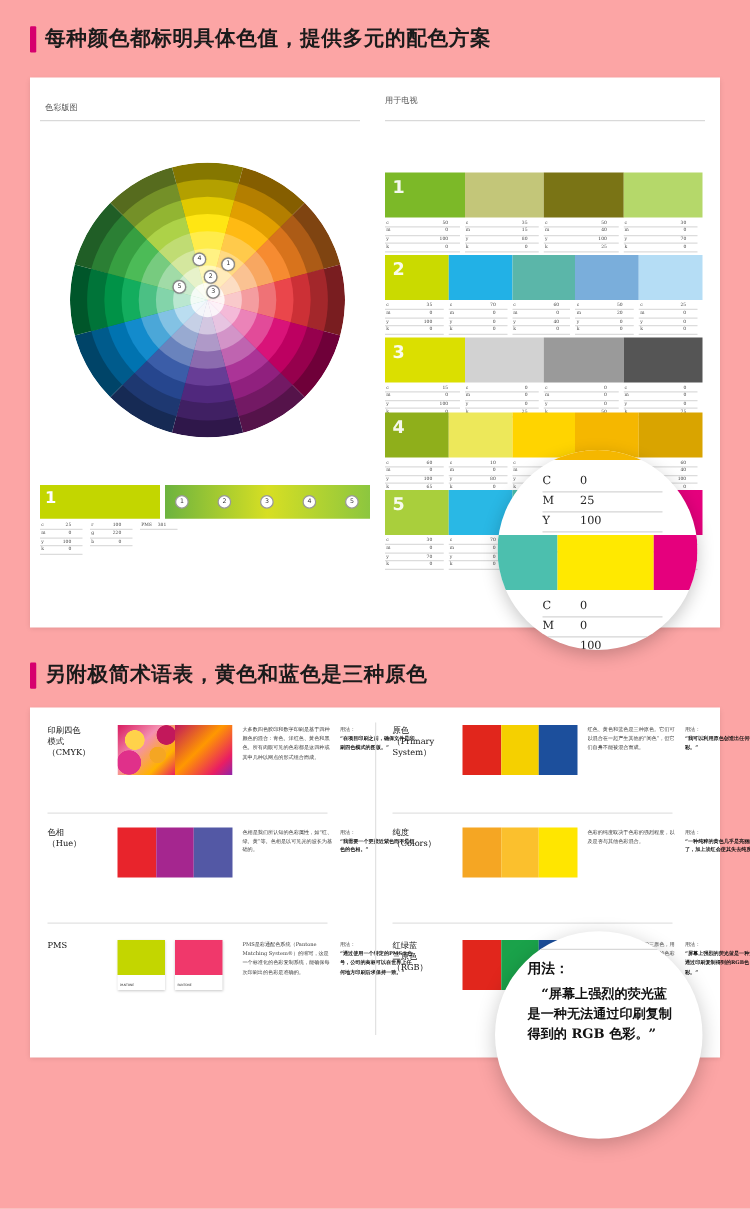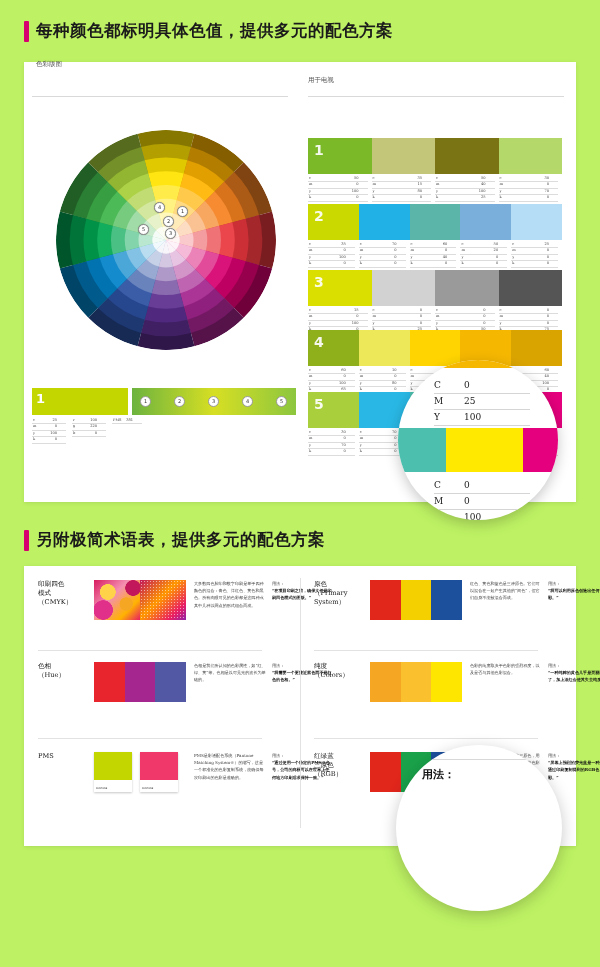--- a/index.html
+++ b/index.html
@@ -4,21 +4,21 @@
 <style>
   html,body{margin:0;padding:0;}
   body{
     width:600px;height:967px;
     background:#f2f2f2;
     font-family:"Liberation Sans","DejaVu Sans",sans-serif;
     color:#222;
     overflow:hidden;
     position:relative;
   }
-  .page{position:relative;width:600px;height:967px;background:#bef264;}
+  .page{position:relative;width:600px;height:967px;background:#fca5a5;}
 
   
   .sec-head{
     display:flex;align-items:center;
     margin:0 0 0 24px;
     height:26px;
   }
   .sec-bar{
     width:5px;height:21px;background:#d6006e;margin-right:7px;border-radius:1px;
   }
@@ -160,21 +160,21 @@
 
 <div class="page">
 
   <div class="sec-head" style="position:absolute;left:0;top:18px;">
     <div class="sec-bar"></div>
     <div class="sec-title">每种颜色都标明具体色值，提供多元的配色方案</div>
   </div>
 
   <div class="card" id="card-palette"></div>
 
-  <div class="panel-label" style="left:36px;top:60px;">色彩版图</div>
+  <div class="panel-label" style="left:36px;top:82px;">色彩版图</div>
   <div class="panel-rule" style="left:32px;top:96px;width:256px;"></div>
 
   <div class="panel-label" style="left:308px;top:76px;">用于电视</div>
   <div class="panel-rule" style="left:308px;top:96px;width:256px;"></div>
 
   <div id="wheel-wrap">
     <div id="wheel"><svg width="220" height="220" viewBox="0 0 220 220">
           <path d="M110,110 L81.5299050387227,3.7481591082024863 A110,110 0 0,1 138.47009496127728,3.7481591082024863 Z" fill="rgb(133,119,0)"></path>
           <path d="M110,110 L138.47009496127728,3.7481591082024863 A110,110 0 0,1 187.78174593052023,32.218254069479784 Z" fill="rgb(133,94,0)"></path>
           <path d="M110,110 L187.78174593052023,32.218254069479784 A110,110 0 0,1 216.2518408917975,81.52990503872272 Z" fill="rgb(127,68,17)"></path>
@@ -849,21 +849,21 @@
         </div>
         <div class="mrow">
           <span class="mk">Y</span>
           <span class="mv">100</span>
         </div>
       </div>
   </div>
 
   <div class="sec-head" style="position:absolute;left:0;top:527px;">
     <div class="sec-bar"></div>
-    <div class="sec-title">另附极简术语表，提供多元的配色方案</div>
+    <div class="sec-title">另附极简术语表，黄色和蓝色是三种原色</div>
   </div>
 
   <div class="card" id="card-glossary"></div>
   <div id="glossary-rows">
       <div class="grow" style="left: 38px; top: 580px;">
         <div class="g-term">
           <div>印刷四色</div>
           <div>模式</div>
           <div>（CMYK）</div>
         </div>
@@ -966,16 +966,17 @@
       <div class="g-sep" style="left: 314px; top: 650px; width: 224px; height: 1px;"></div>
       <div class="g-sep" style="left: 38px; top: 738px; width: 224px; height: 1px;"></div>
       <div class="g-sep" style="left: 314px; top: 738px; width: 224px; height: 1px;"></div>
       <div class="g-sep" style="left: 300px; top: 578px; width: 1px; height: 250px;"></div>
     </div>
 
   <div id="mag2">
     <div class="m2rule"></div>
     <div class="m2inner">
       <div class="m2head">用法：</div>
+      <div class="m2body">“屏幕上强烈的荧光蓝是一种无法通过印刷复制得到的 RGB 色彩。”</div>
     </div>
   </div>
 
 </div>
 
 </body></html>

